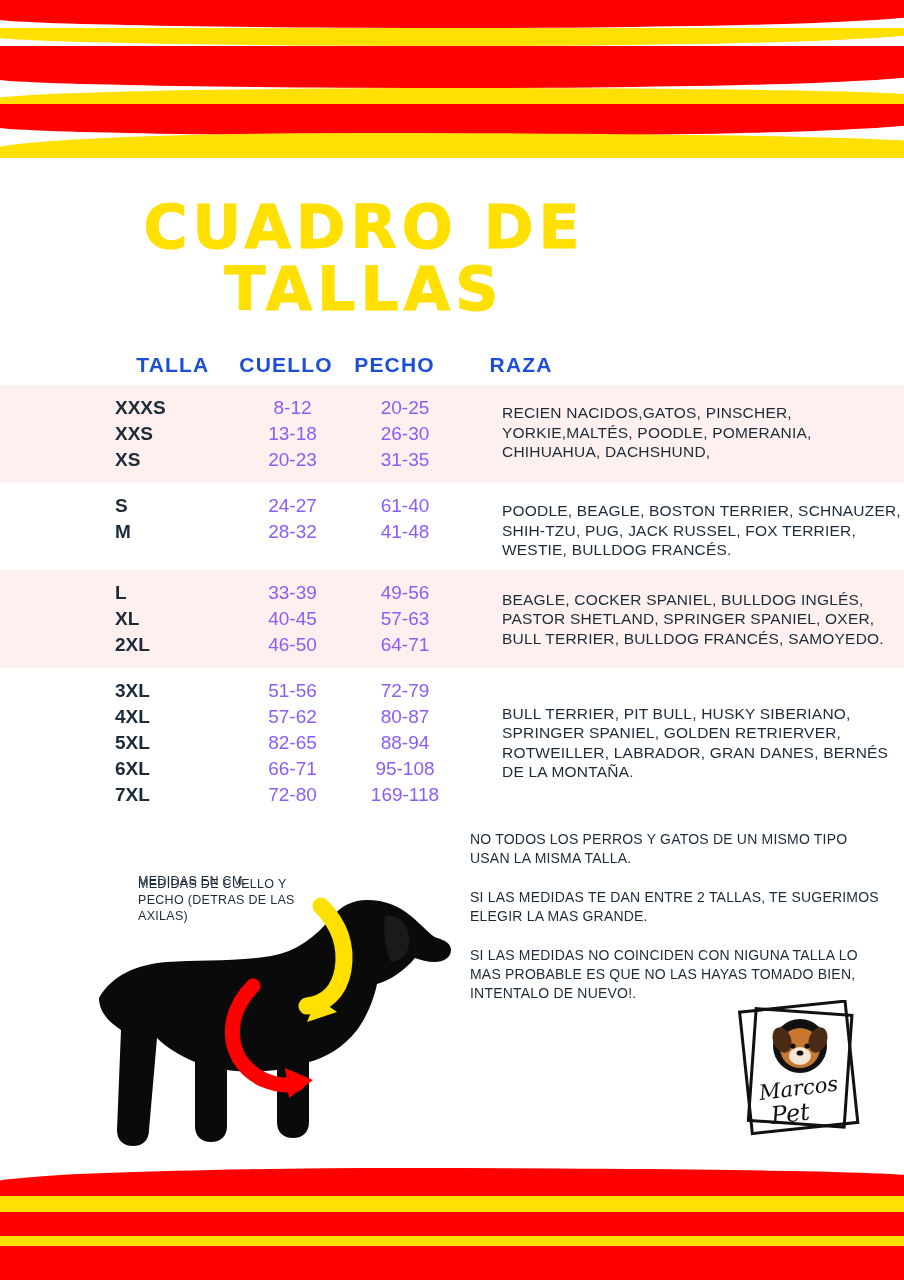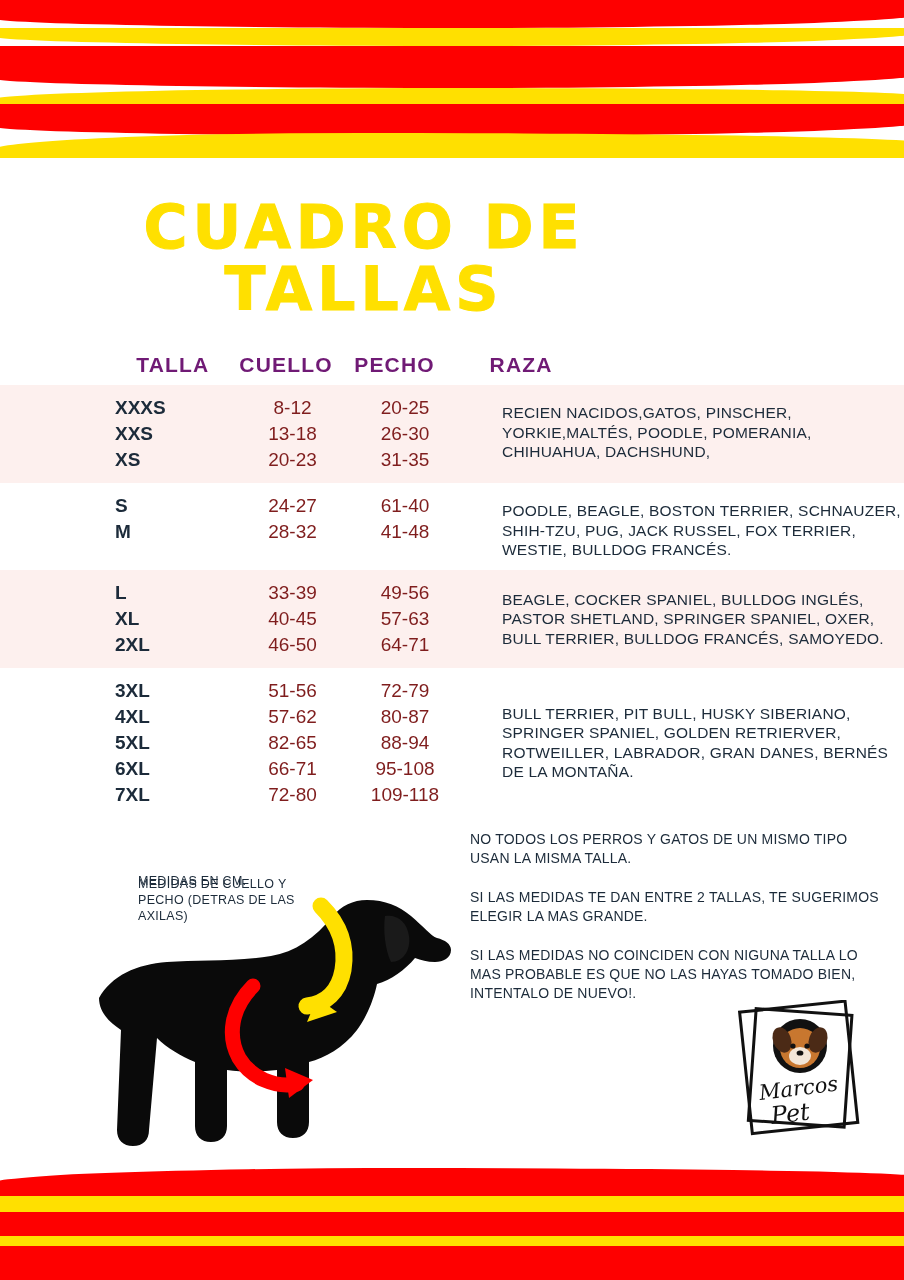--- a/index.html
+++ b/index.html
@@ -56,21 +56,21 @@
   
   .table-wrap {
     position: absolute;
     top: 322px;
     left: 0;
     width: 904px;
   }
   .thead {
     display: flex;
     align-items: flex-end;
-    color: #701a75;
+    color: #1d4ed8;
     font-weight: bold;
     font-size: 21px;
     letter-spacing: 1.2px;
     padding: 0 0 8px 0;
   }
   .c-talla  { width: 120px; text-align: center; }
   .c-cuello { width: 115px; text-align: center; }
   .c-pecho  { width: 110px; text-align: center; margin-top: 31px; }
   .c-raza   { width: 430px; padding-left: 42px; }
 
@@ -90,21 +90,21 @@
   }
   .row .s-talla {
     width: 120px;
     margin-left: 115px;
     font-weight: bold;
     color: #1c2b3a;
     font-size: 19px;
   }
   .row .s-cuello,
   .row .s-pecho {
-    color: #7f1d1d;
+    color: #8b5cf6;
     font-size: 19px;
     text-align: center;
   }
   .row .s-cuello { width: 115px; }
   .row .s-pecho { width: 110px; }
 
   .grp .breeds {
     width: 430px;
     padding-left: 42px;
     color: #1c2b3a;
@@ -257,21 +257,21 @@
         <div class="s-pecho">88-94</div>
       </div>
       <div class="row">
         <div class="s-talla">6XL</div>
         <div class="s-cuello">66-71</div>
         <div class="s-pecho">95-108</div>
       </div>
       <div class="row">
         <div class="s-talla">7XL</div>
         <div class="s-cuello">72-80</div>
-        <div class="s-pecho">109-118</div>
+        <div class="s-pecho">169-118</div>
       </div>
     </div>
     <div class="breeds">BULL TERRIER, PIT BULL, HUSKY SIBERIANO, SPRINGER SPANIEL, GOLDEN RETRIERVER, ROTWEILLER, LABRADOR, GRAN DANES, BERNÉS DE LA MONTAÑA.</div>
   </div>
 
 </div>
 
 <div class="note note-cm">MEDIDAS EN CM.</div>
 <div class="note note-meas">MEDIDAS DE CUELLO Y PECHO (DETRAS DE LAS AXILAS)</div>
 

